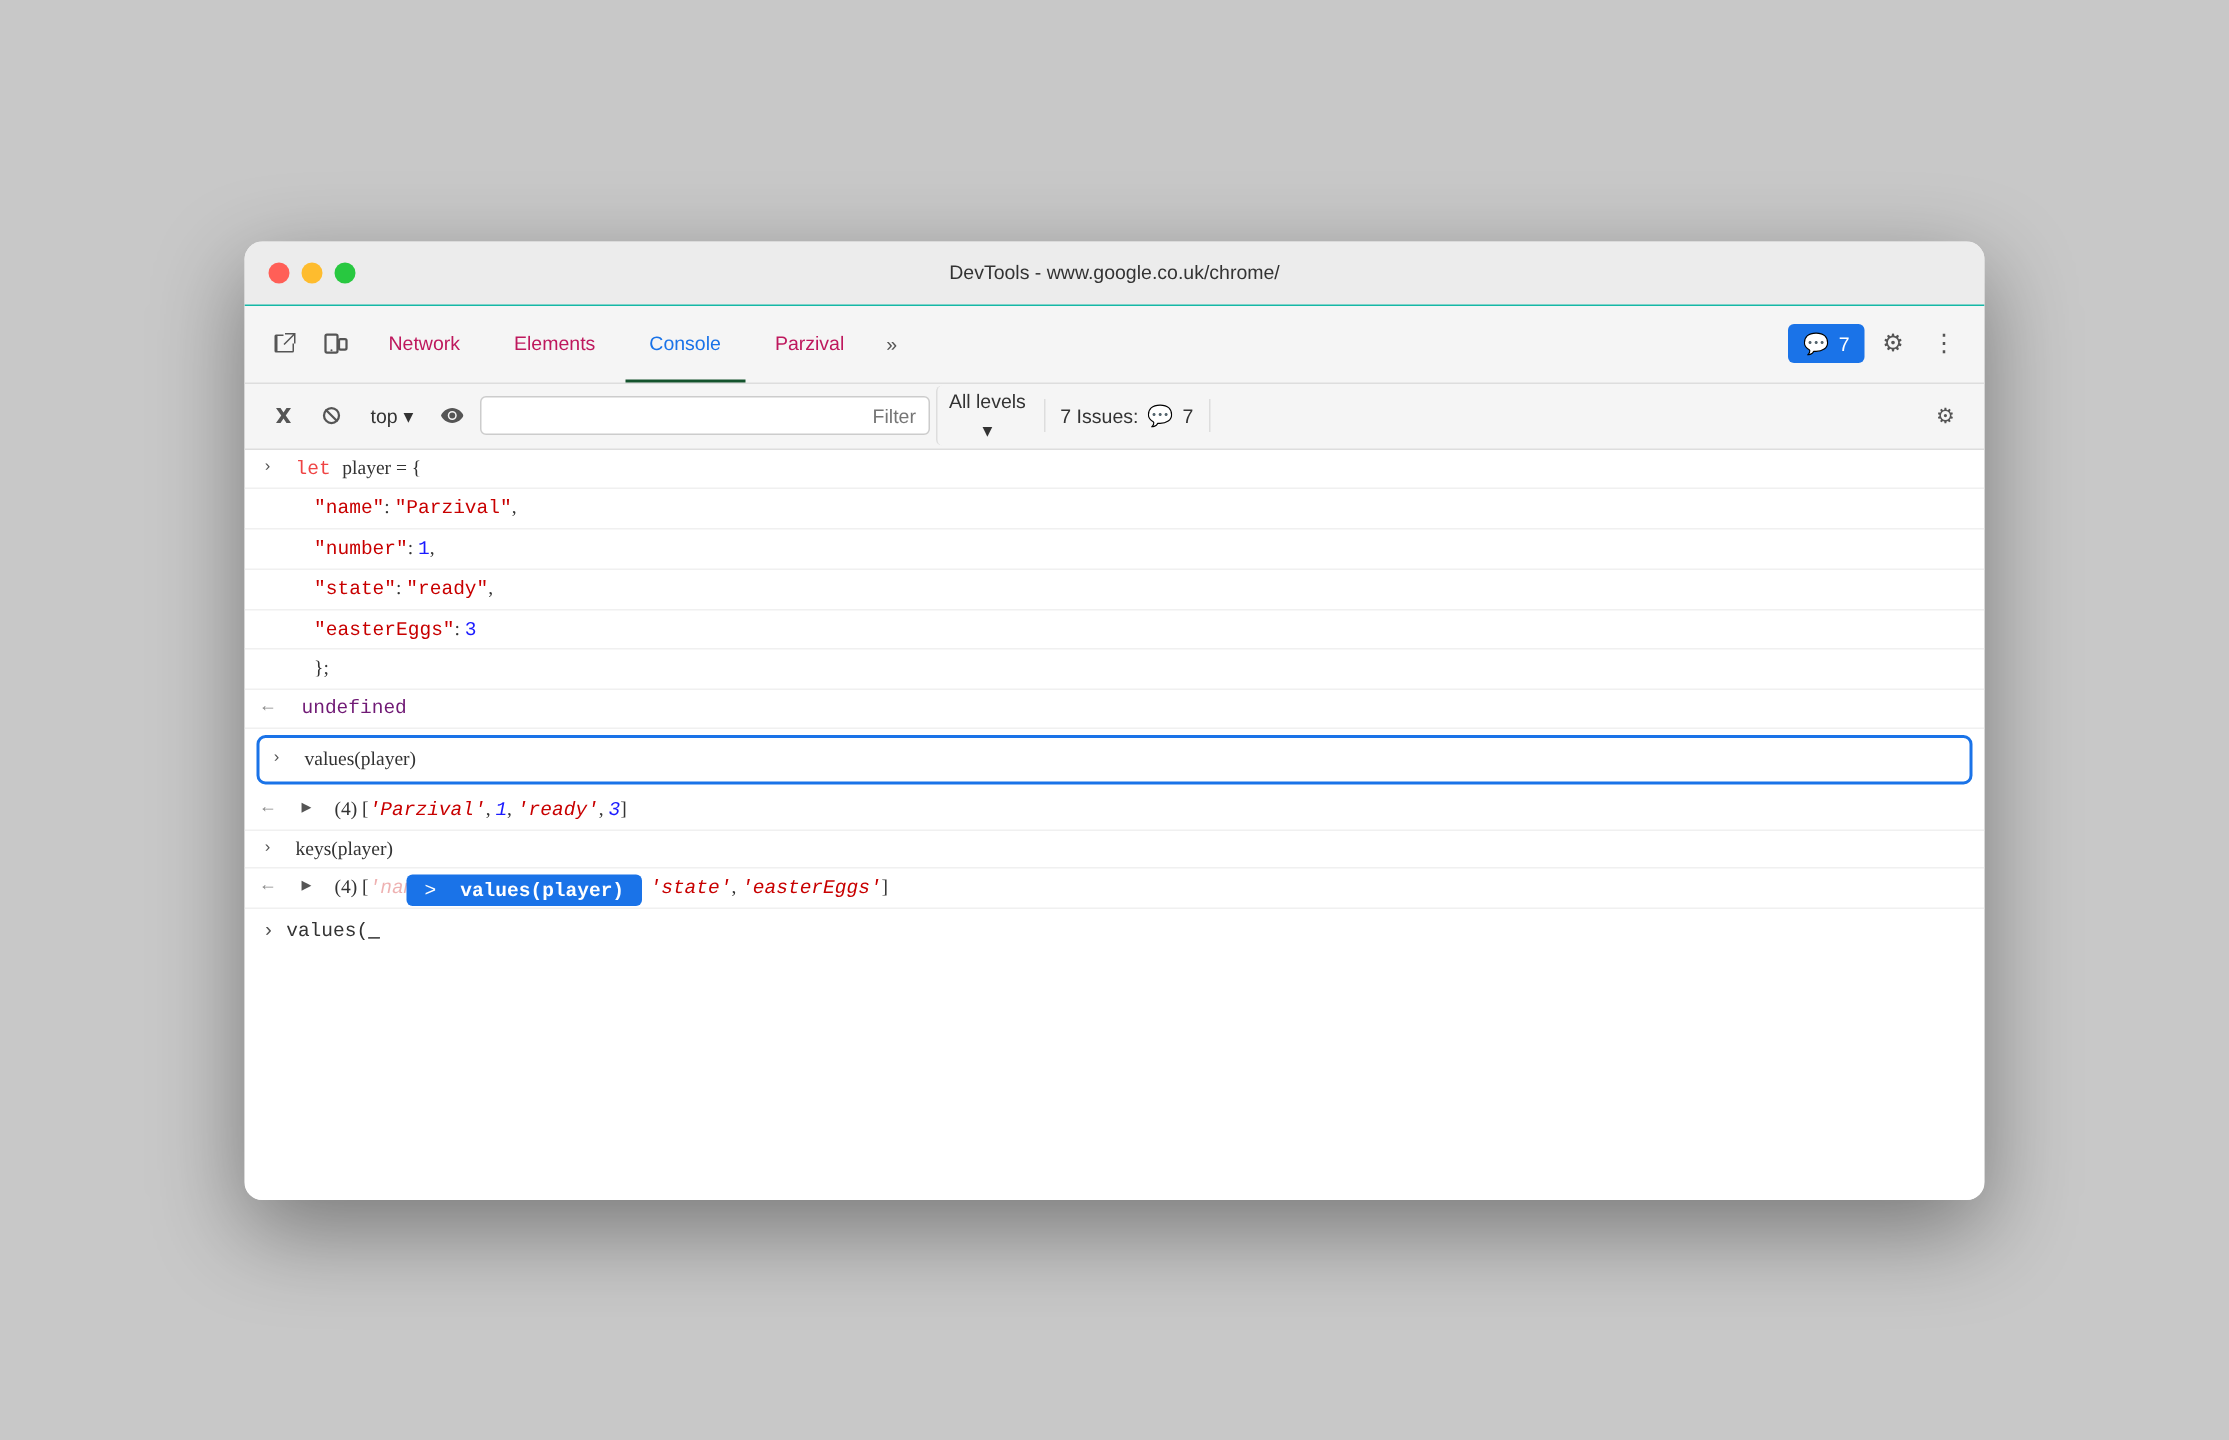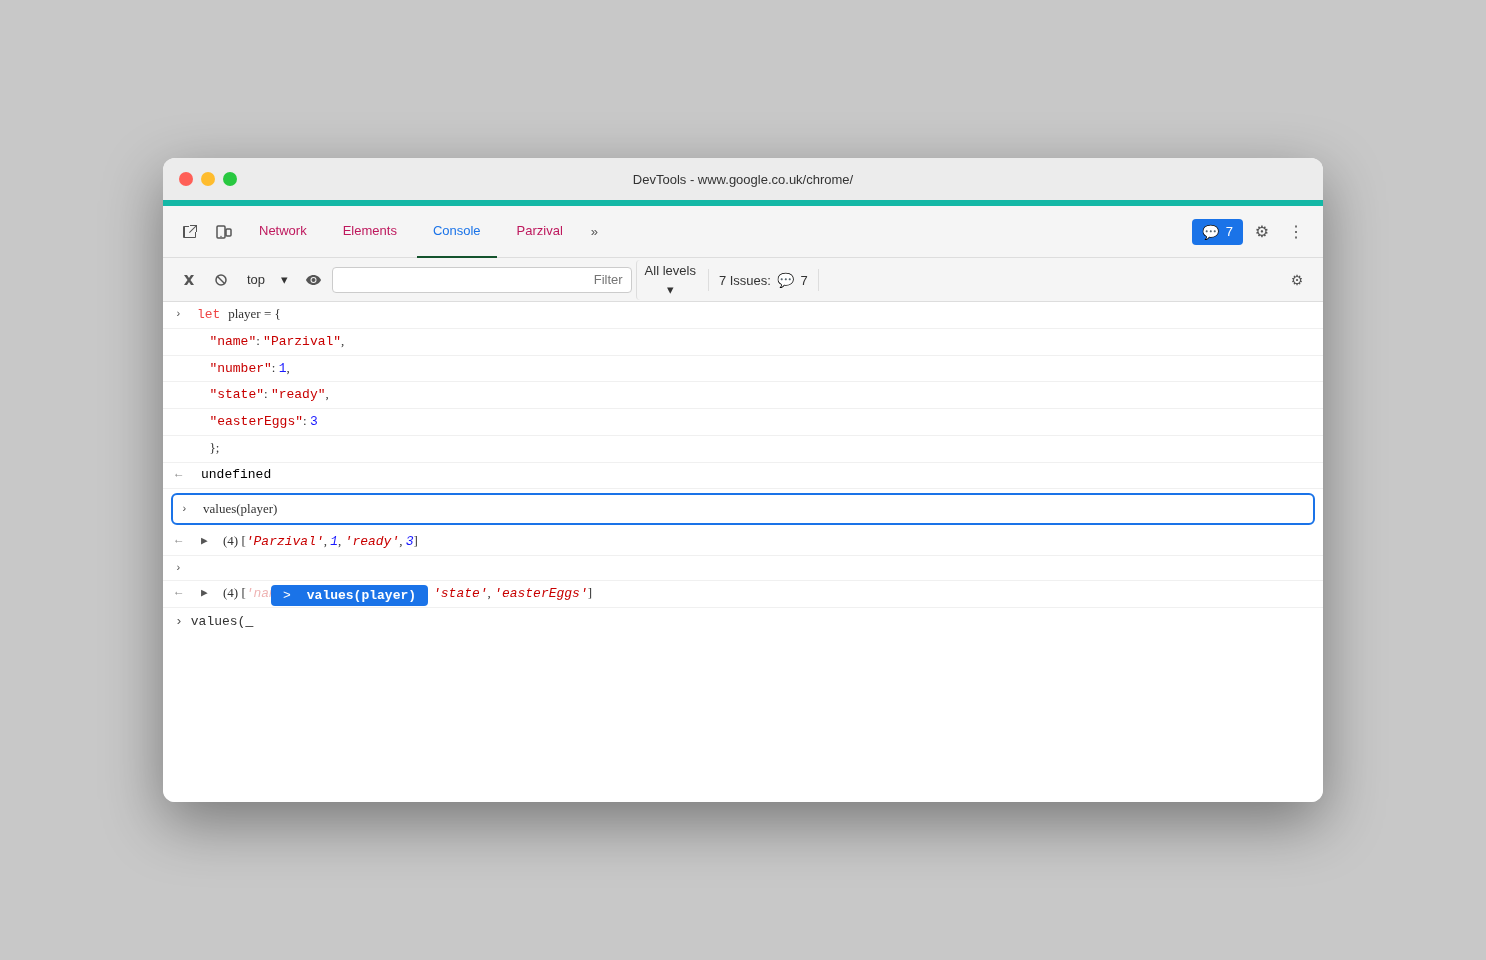--- a/index.html
+++ b/index.html
@@ -20,21 +20,21 @@
       box-shadow: 0 20px 60px rgba(0,0,0,0.4);
       overflow: hidden;
     }
 
     
     .title-bar {
       background: #ececec;
       padding: 14px 16px;
       display: flex;
       align-items: center;
-      border-bottom: 6px solid #14b8a6;
+      border-bottom: 1px solid #14b8a6;
       position: relative;
     }
 
     .traffic-lights {
       display: flex;
       gap: 8px;
     }
 
     .traffic-light {
       width: 14px;
@@ -162,21 +162,21 @@
       cursor: pointer;
       color: #555;
       font-size: 14px;
       border: none;
       background: transparent;
     }
 
     .context-selector {
       display: flex;
       align-items: flex-start;
-      gap: 16px;
+      gap: 4px;
       padding: 3px 8px;
       border-radius: 4px;
       cursor: pointer;
       font-size: 13px;
       color: #333;
       background: transparent;
       border: none;
     }
 
     .filter-input {
@@ -264,21 +264,21 @@
     .console-line.highlighted {
       border: 2px solid #1a73e8;
       border-radius: 6px;
       margin: 4px 8px;
       padding: 4px 8px;
     }
 
     .kw { color: #ef4444; }
     .str { color: #c80000; }
     .num { color: #1a1aff; }
-    .gray { color: #000000; }
+    .gray { color: #701a75; }
     .black { color: #333; font-family: Liberation Serif, serif; }
     .italic-red { color: #c80000; font-style: italic; }
     .italic-num { color: #1a1aff; font-style: italic; }
 
     .output-marker {
       color: #888;
       margin-right: 8px;
       min-width: 18px;
       font-size: 12px;
     }
@@ -482,20 +482,21 @@
     <div class="console-line">
       <span class="output-marker">←</span>
       <span class="console-arrow expand">▶</span>
       <span class="console-content">
         <span class="black">(4) [</span><span class="italic-red">'Parzival'</span><span class="black">, </span><span class="italic-num">1</span><span class="black">, </span><span class="italic-red">'ready'</span><span class="black">, </span><span class="italic-num">3</span><span class="black">]</span>
       </span>
     </div>
 
     <div class="console-line">
       <span class="console-arrow">›</span>
+      <span class="console-content black">keys(player)</span>
     </div>
 
     <div style="position:relative;">
       <div class="console-line">
         <span class="output-marker">←</span>
         <span class="console-arrow expand">▶</span>
         <span class="console-content">
           <span class="black">(4) [</span><span class="italic-red" style="opacity:0.3">'name'&nbsp;&nbsp;&nbsp;&nbsp;&nbsp;&nbsp;&nbsp;&nbsp;&nbsp;&nbsp;&nbsp;&nbsp;&nbsp;&nbsp;&nbsp;&nbsp;&nbsp;&nbsp;</span><span class="italic-red">'state'</span><span class="black">, </span><span class="italic-red">'easterEggs'</span><span class="black">]</span>
         </span>
       </div>

